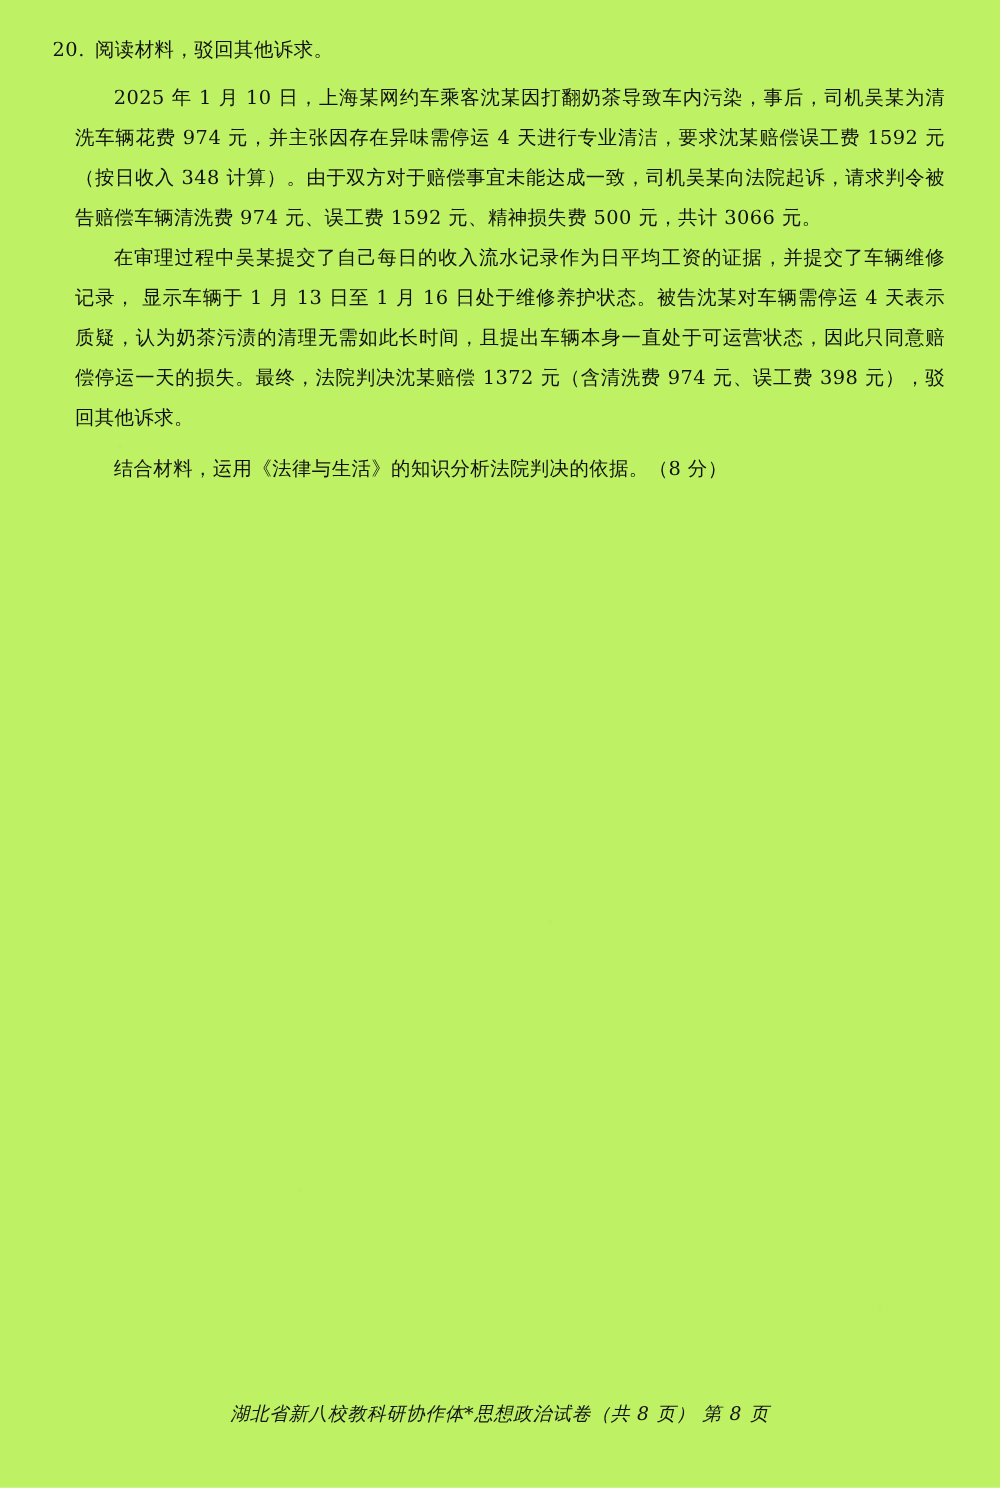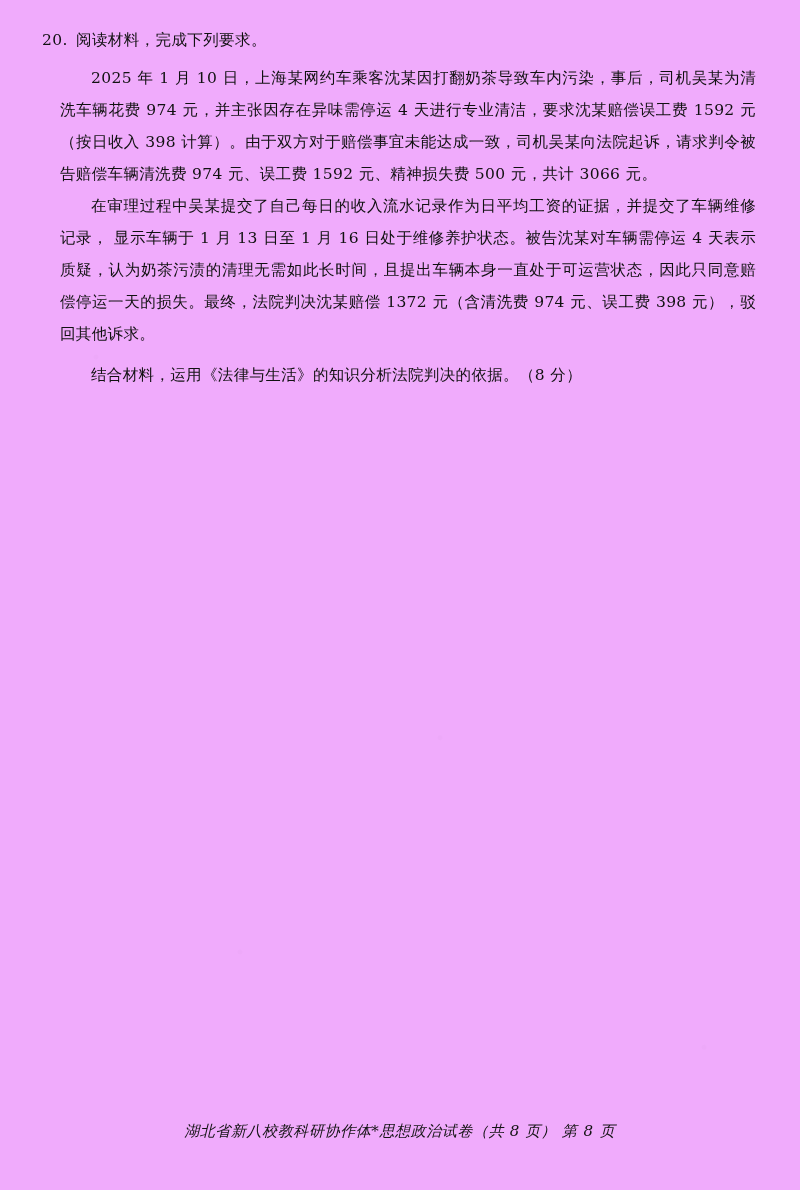--- a/index.html
+++ b/index.html
@@ -14,21 +14,21 @@
     color: #111111;
     position: relative;
     overflow: hidden;
   }
   .page {
     position: absolute;
     left: 0;
     top: 0;
     width: 800px;
     height: 1190px;
-    background: #f0abfc;
+    background: #bef264;
   }
   
   .scan-noise {
     position: absolute;
     inset: 0;
     pointer-events: none;
     background:
       radial-gradient(circle at 12% 30%, rgba(0,0,0,0.012) 0 2px, transparent 3px),
       radial-gradient(circle at 77% 18%, rgba(0,0,0,0.010) 0 2px, transparent 3px),
       radial-gradient(circle at 55% 62%, rgba(0,0,0,0.010) 0 2px, transparent 3px),
@@ -93,24 +93,24 @@
 </head>
 <body>
 
 <div class="page">
   <div class="scan-noise"></div>
 
   <div class="content">
 
     <div class="q-head">
       <span class="q-num">20.</span>
-      <span class="q-title">阅读材料，完成下列要求。</span>
+      <span class="q-title">阅读材料，驳回其他诉求。</span>
     </div>
 
-    <p class="body-par">2025 年 1 月 10 日，上海某网约车乘客沈某因打翻奶茶导致车内污染，事后，司机吴某为清洗车辆花费 974 元，并主张因存在异味需停运 4 天进行专业清洁，要求沈某赔偿误工费 1592 元（按日收入 398 计算）。由于双方对于赔偿事宜未能达成一致，司机吴某向法院起诉，请求判令被告赔偿车辆清洗费 974 元、误工费 1592 元、精神损失费 500 元，共计 3066 元。</p>
+    <p class="body-par">2025 年 1 月 10 日，上海某网约车乘客沈某因打翻奶茶导致车内污染，事后，司机吴某为清洗车辆花费 974 元，并主张因存在异味需停运 4 天进行专业清洁，要求沈某赔偿误工费 1592 元（按日收入 348 计算）。由于双方对于赔偿事宜未能达成一致，司机吴某向法院起诉，请求判令被告赔偿车辆清洗费 974 元、误工费 1592 元、精神损失费 500 元，共计 3066 元。</p>
     <p class="body-par">在审理过程中吴某提交了自己每日的收入流水记录作为日平均工资的证据，并提交了车辆维修记录， 显示车辆于 1 月 13 日至 1 月 16 日处于维修养护状态。被告沈某对车辆需停运 4 天表示质疑，认为奶茶污渍的清理无需如此长时间，且提出车辆本身一直处于可运营状态，因此只同意赔偿停运一天的损失。最终，法院判决沈某赔偿 1372 元（含清洗费 974 元、误工费 398 元），驳回其他诉求。</p>
     <div class="gap"></div>
     <p class="body-par">结合材料，运用《法律与生活》的知识分析法院判决的依据。（8 分）</p>
 
   </div>
 
   <div class="footer">
     <span>湖北省新八校教科研协作体*思想政治试卷（共 8 页）</span>
     <span class="pg">第 8 页</span>
   </div>

